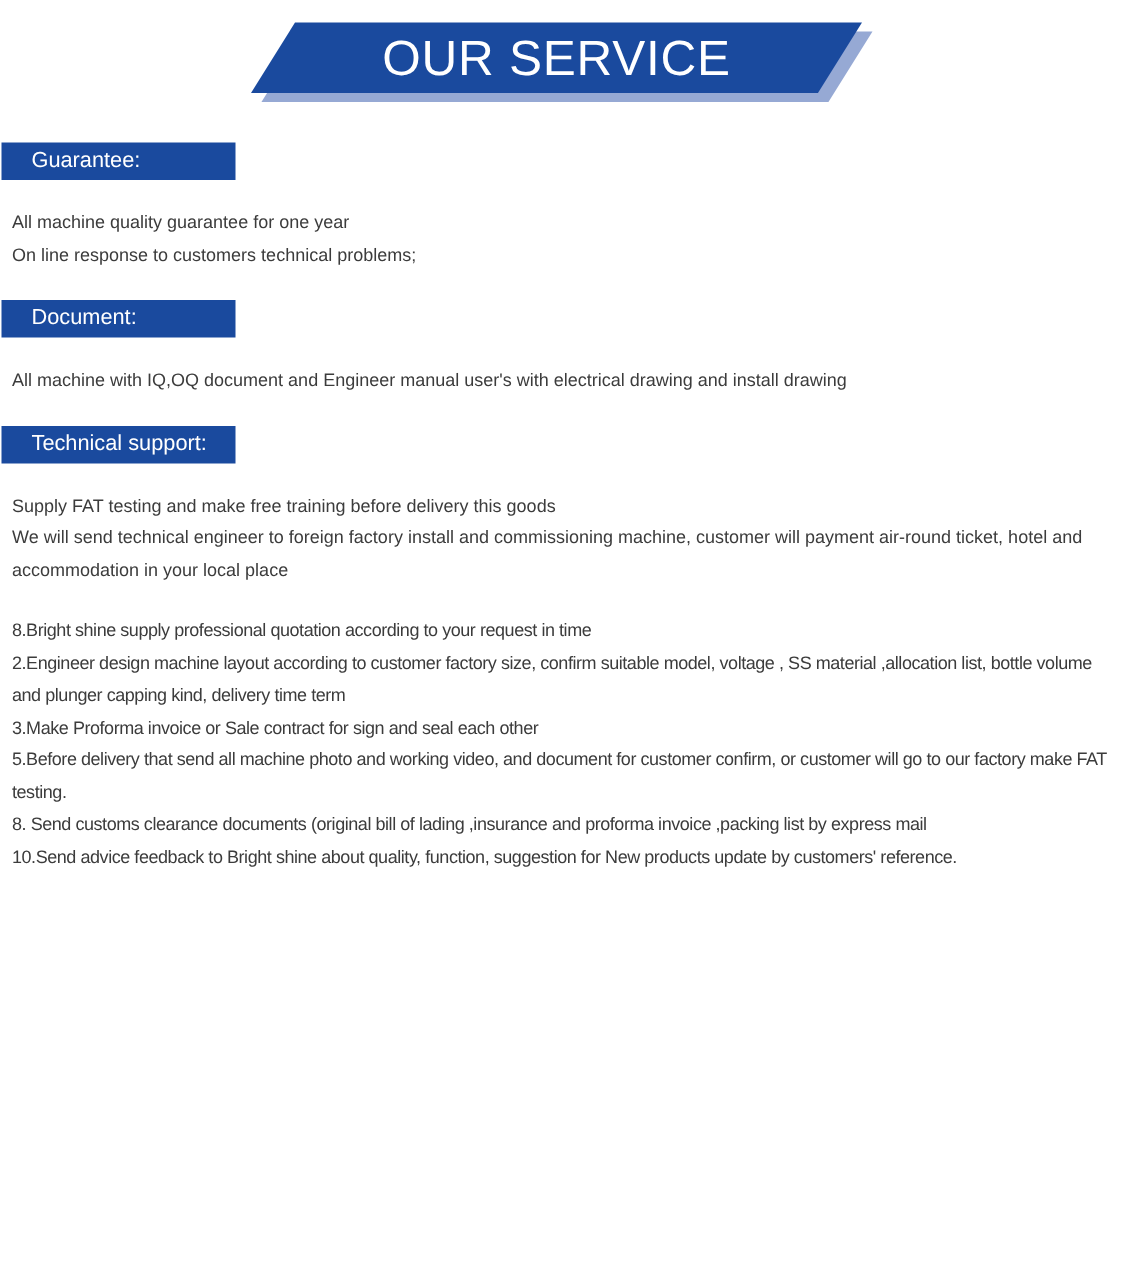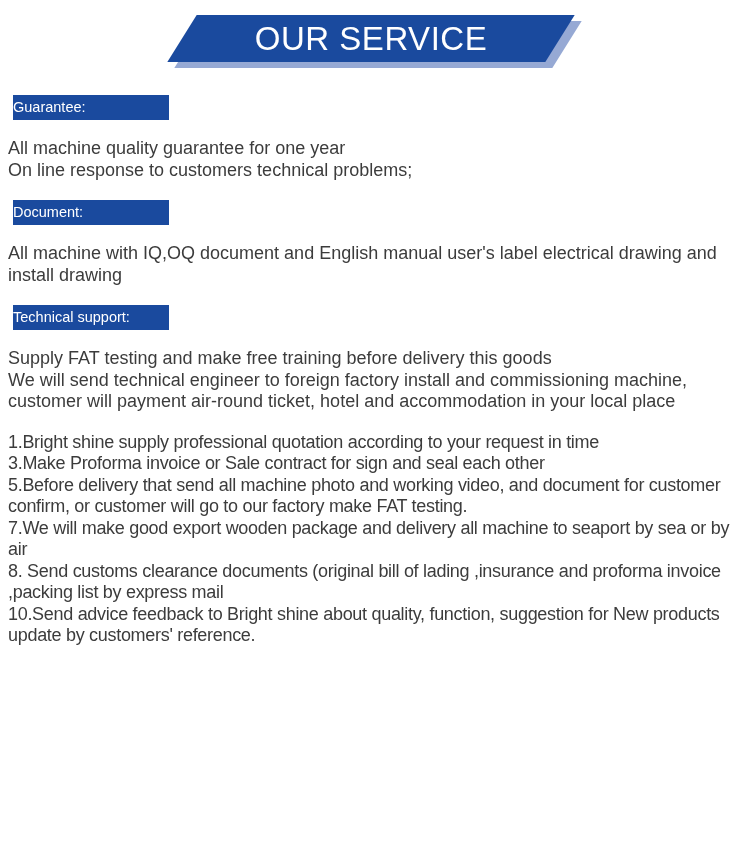--- a/index.html
+++ b/index.html
@@ -46,38 +46,38 @@
     justify-content: center;
     color: var(--header-text, #ffffff);
     font-size: 33px;
     letter-spacing: 0.5px;
     white-space: nowrap;
   }
 
   
   .sec-bar {
     box-sizing: border-box;
-    margin-left: 13px;
+    margin-left: 1px;
     height: 25px;
     line-height: 25px;
-    padding-left: 0;
+    padding-left: 20px;
     background: var(--primary-blue, #1a4a9e);
     color: var(--header-text, #ffffff);
     font-size: 14.5px;
     white-space: nowrap;
     overflow: hidden;
   }
   .w-sm { width: 156px; }
   .w-lg { width: 341px; }
 
   
   .sec-body {
     margin: 18px 0 19px 8px;
     width: 742px;
-    font-size: 18px;
+    font-size: 12px;
     line-height: 21.5px;
     color: var(--body-text, #3c3c3c);
   }
   .sec-body p {
     margin: 0;
     padding: 0;
   }
   .steps { letter-spacing: -0.3px; }
   .steps p { margin: 0; }
 </style>
@@ -96,36 +96,36 @@
     <div class="sec-bar w-sm">Guarantee:</div>
     <div class="sec-body">
       <p>All machine quality guarantee for one year</p>
       <p>On line response to customers technical problems;</p>
     </div>
   </section>
 
   <section>
     <div class="sec-bar w-sm">Document:</div>
     <div class="sec-body">
-      <p>All machine with IQ,OQ document and English manual user's label electrical drawing and install drawing</p>
+      <p>All machine with IQ,OQ document and Engineer manual user's with electrical drawing and install drawing</p>
     </div>
   </section>
 
   <section>
     <div class="sec-bar w-sm">Technical support:</div>
     <div class="sec-body">
       <p>Supply FAT testing and make free training before delivery this goods</p>
       <p>We will send technical engineer to foreign factory install and commissioning machine, customer will payment air-round ticket, hotel and accommodation in your local place</p>
     </div>
   </section>
 
   <section>
     <div class="sec-body steps">
-      <p>1.Bright shine supply professional quotation according to your request in time</p>
+      <p>8.Bright shine supply professional quotation according to your request in time</p>
+      <p>2.Engineer design machine layout according to customer factory size, confirm suitable model, voltage , SS material ,allocation list, bottle volume and plunger capping kind, delivery time term</p>
       <p>3.Make Proforma invoice or Sale contract for sign and seal each other</p>
       <p>5.Before delivery that send all machine photo and working video, and document for customer confirm, or customer will go to our factory make FAT testing.</p>
-      <p>7.We will make good export wooden package and delivery all machine to seaport by sea or by air</p>
       <p>8. Send customs clearance documents (original bill of lading ,insurance and proforma invoice ,packing list by express mail</p>
       <p>10.Send advice feedback to Bright shine about quality, function, suggestion for New products update by customers' reference.</p>
     </div>
   </section>
 
 </div>
 
 </body></html>

